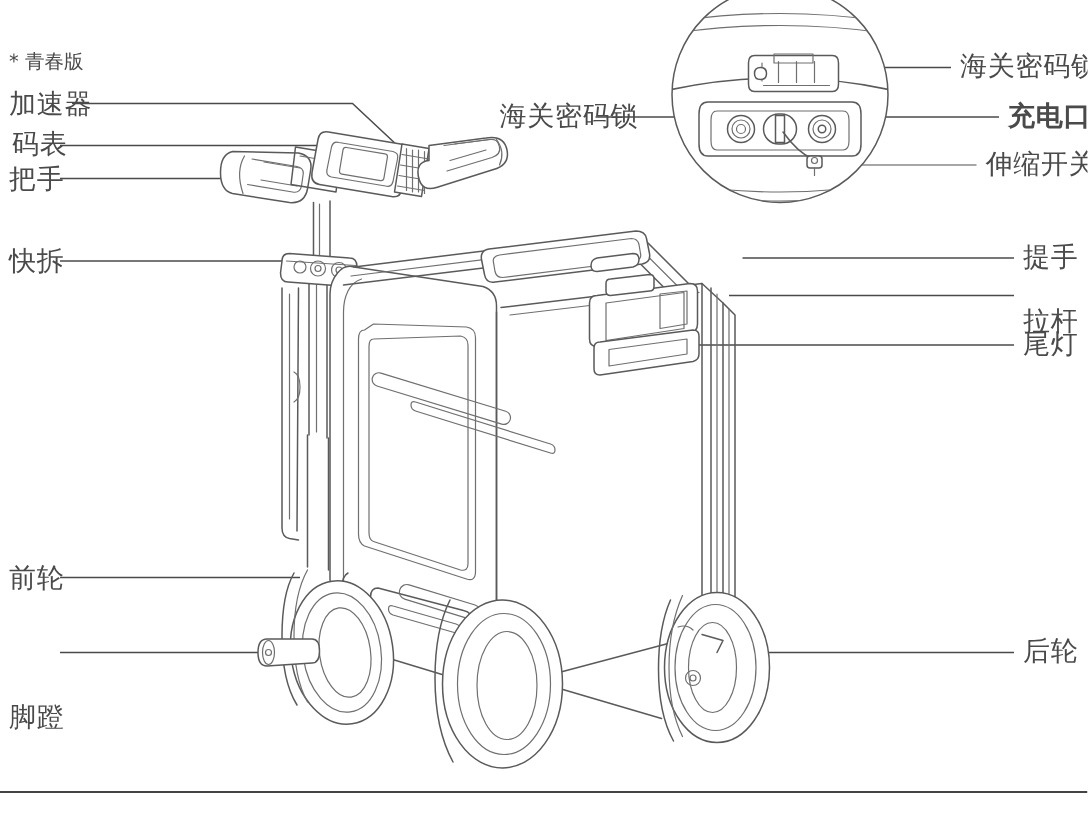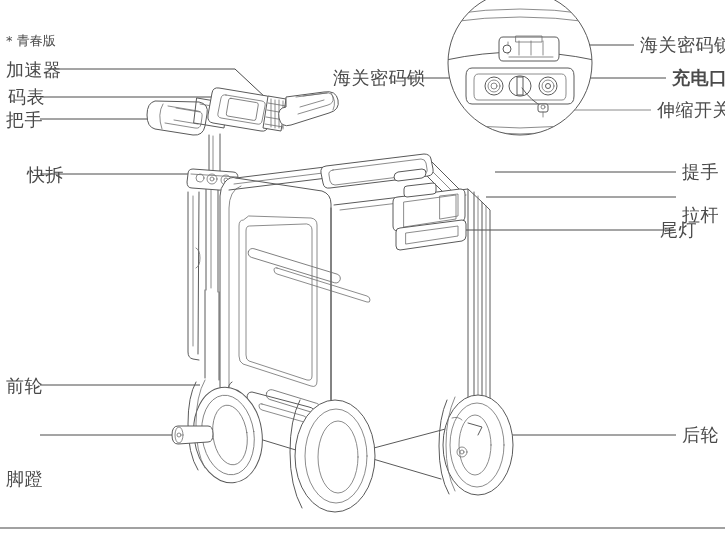--- a/index.html
+++ b/index.html
@@ -226,27 +226,27 @@
   </g>
 
   <line x1="0" y1="528" x2="725" y2="528" stroke="#444444" stroke-width="1.2"></line>
 </svg>
 
 <div class="note" style="left:6px;top:32px;">* 青春版</div>
 
 <div class="lbl" style="left:6px;top:62px;">加速器</div>
 <div class="lbl" style="left:8px;top:89px;">码表</div>
 <div class="lbl" style="left:6px;top:112px;">把手</div>
-<div class="lbl" style="left:6px;top:167px;margin-left:21px;">快拆</div>
+<div class="lbl" style="left:6px;top:167px;">快拆</div>
 <div class="lbl" style="left:6px;top:378px;">前轮</div>
 <div class="lbl" style="left:6px;top:427px;margin-top:44px;">脚蹬</div>
 
 <div class="lbl" style="left:333px;top:70px;">海关密码锁</div>
 
 <div class="lbl" style="left:640px;top:37px;">海关密码锁</div>
 <div class="lbl" style="left:672px;top:70px;font-weight:bold;">充电口</div>
 <div class="lbl" style="left:657px;top:102px;">伸缩开关</div>
 <div class="lbl" style="left:682px;top:164px;">提手</div>
 <div class="lbl" style="left:682px;top:207px;">拉杆</div>
-<div class="lbl" style="left:660px;top:222px;">尾灯</div>
+<div class="lbl" style="left:682px;top:222px;">尾灯</div>
 <div class="lbl" style="left:682px;top:427px;">后轮</div>
 
 </div>
 
 </body></html>

